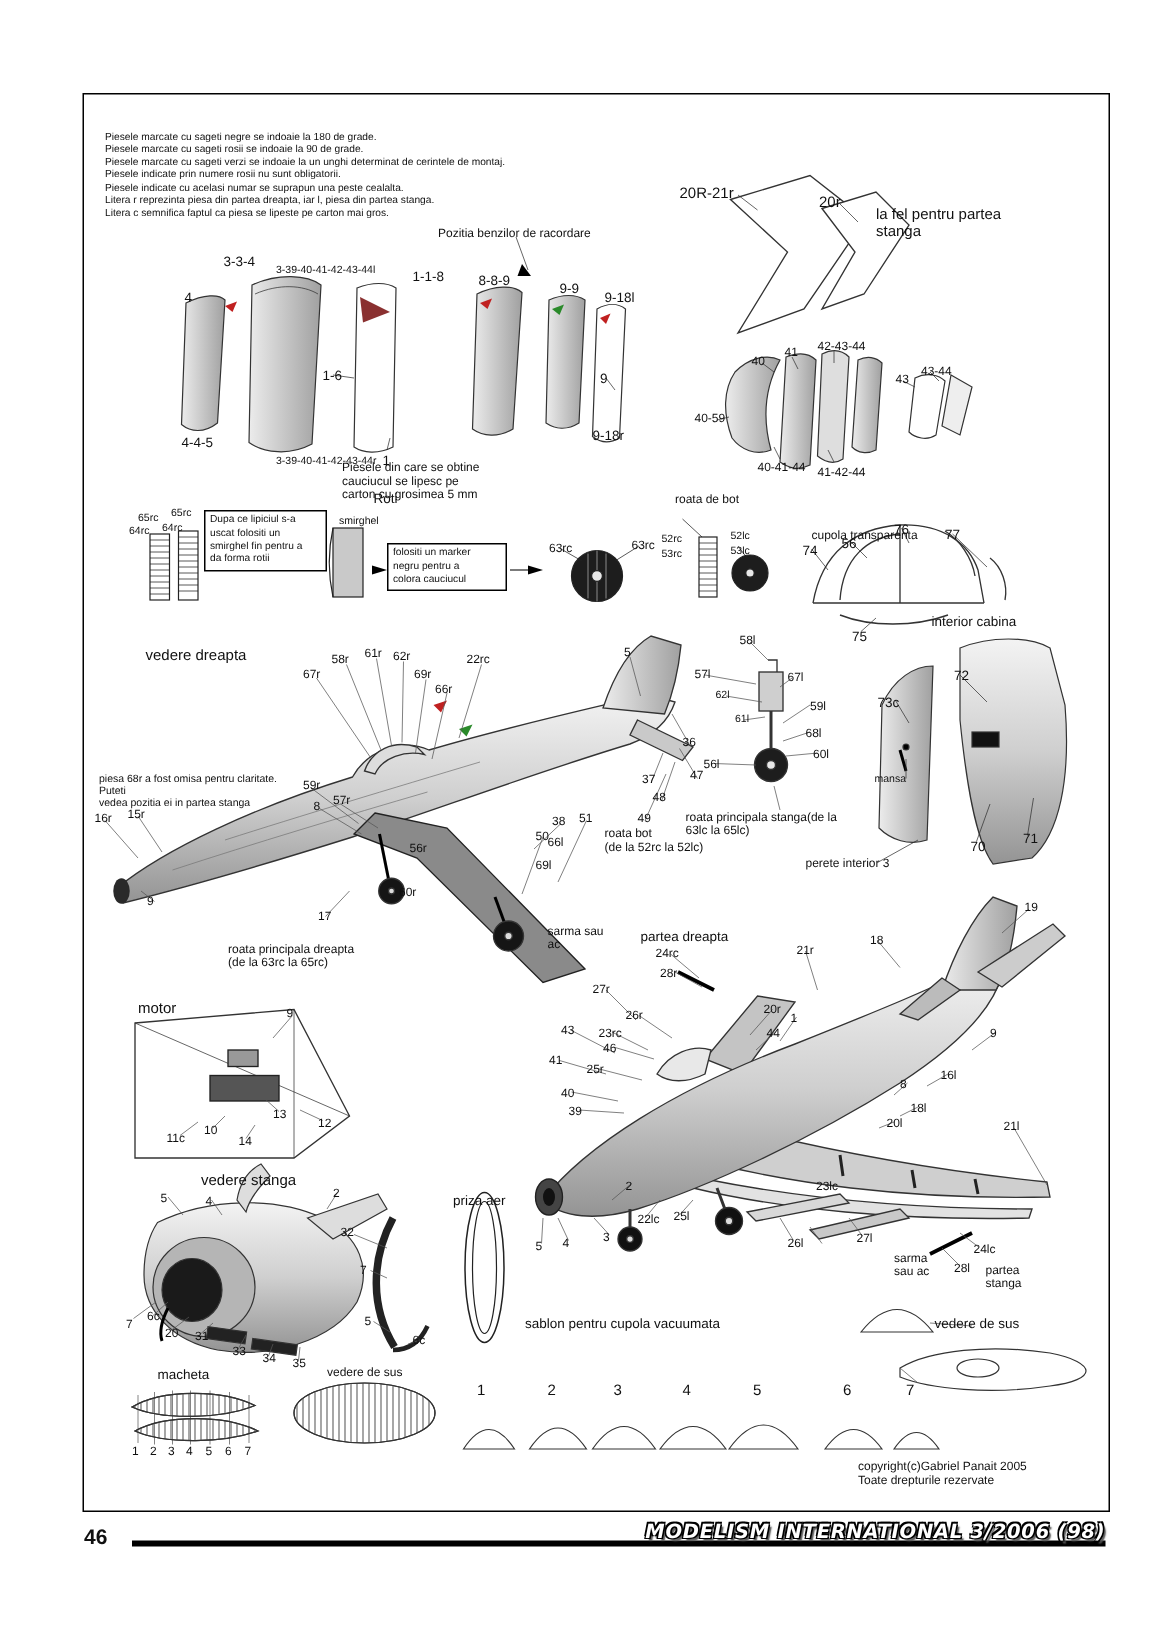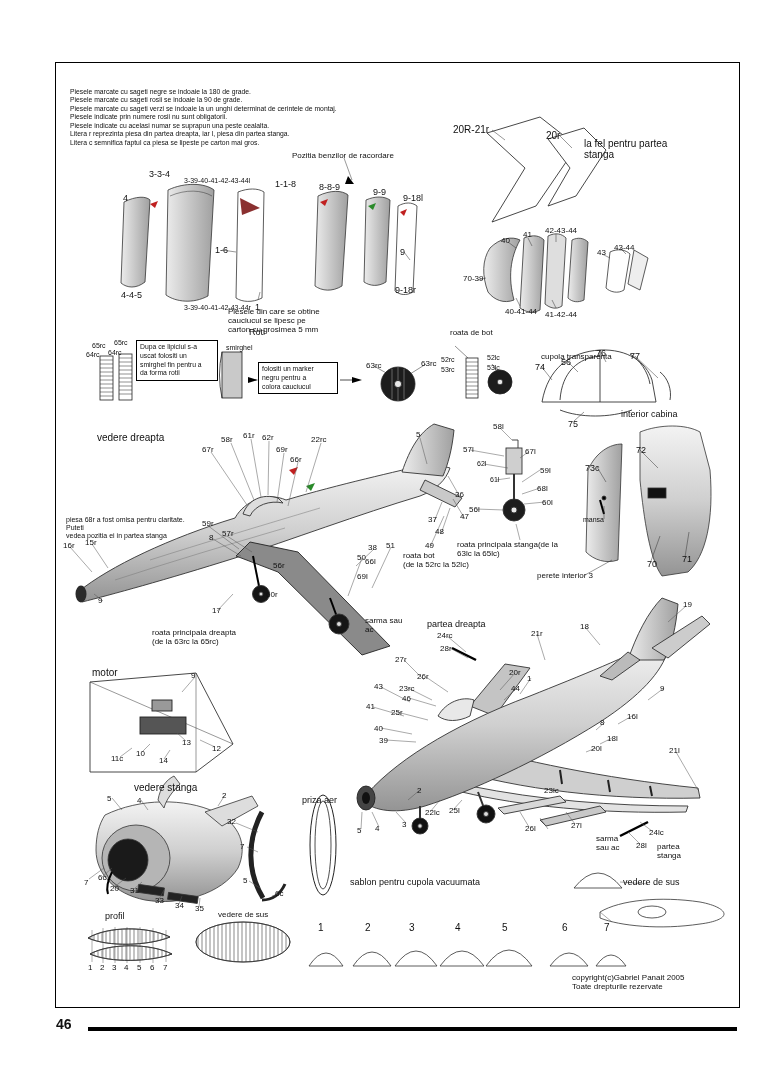--- a/index.html
+++ b/index.html
@@ -260,21 +260,21 @@
   <span class="lbl" style="left:121px;top:290px">4-4-5</span>
   <span class="lbl s7" style="left:184px;top:304px">3-39-40-41-42-43-44r</span>
   <span class="lbl" style="left:395px;top:285px">9-18r</span>
   <span class="lbl" style="left:255px;top:302px">1</span>
 
   <span class="lbl s8" style="left:501px;top:237px">40</span>
   <span class="lbl s8" style="left:523px;top:231px">41</span>
   <span class="lbl s8" style="left:545px;top:227px">42-43-44</span>
   <span class="lbl s8" style="left:597px;top:249px">43</span>
   <span class="lbl s8" style="left:614px;top:244px">43-44</span>
-  <span class="lbl s8" style="left:463px;top:275px">70-39</span>
+  <span class="lbl s8" style="left:463px;top:275px">40-59</span>
   <span class="lbl s8" style="left:505px;top:308px">40-41-44</span>
   <span class="lbl s8" style="left:545px;top:311px">41-42-44</span>
 
   <span class="lbl s8 ctr" style="left:228px;top:308px;width:112px">Piesele din care se obtine
 cauciucul se lipesc pe
 carton cu grosimea 5 mm</span>
   <span class="lbl" style="left:249px;top:327px">Roti</span>
   <span class="lbl s7" style="left:92px;top:342px">65rc</span>
   <span class="lbl s7" style="left:114px;top:339px">65rc</span>
   <span class="lbl s7" style="left:86px;top:351px">64rc</span>
@@ -429,28 +429,29 @@
   <span class="lbl s10" style="left:318px;top:922px">1</span>
   <span class="lbl s10" style="left:365px;top:922px">2</span>
   <span class="lbl s10" style="left:409px;top:922px">3</span>
   <span class="lbl s10" style="left:455px;top:922px">4</span>
   <span class="lbl s10" style="left:502px;top:922px">5</span>
   <span class="lbl s10" style="left:562px;top:922px">6</span>
   <span class="lbl s10" style="left:604px;top:922px">7</span>
 
   <span class="lbl" style="left:623px;top:877px">vedere de sus</span>
   <span class="lbl s8" style="left:218px;top:911px">vedere de sus</span>
-  <span class="lbl" style="left:105px;top:911px">profil</span>
+  <span class="lbl" style="left:105px;top:911px">macheta</span>
   <span class="lbl s8" style="left:88px;top:964px">1</span>
   <span class="lbl s8" style="left:100px;top:964px">2</span>
   <span class="lbl s8" style="left:112px;top:964px">3</span>
   <span class="lbl s8" style="left:124px;top:964px">4</span>
   <span class="lbl s8" style="left:137px;top:964px">5</span>
   <span class="lbl s8" style="left:150px;top:964px">6</span>
   <span class="lbl s8" style="left:163px;top:964px">7</span>
 
   <span class="lbl s8" style="left:572px;top:974px;width:160px">copyright(c)Gabriel Panait 2005
 Toate drepturile rezervate</span>
 
   <div class="page-num">46</div>
   <div class="footer-bar"></div>
+  <div class="magazine">MODELISM INTERNATIONAL 3/2006 (98)</div>
 
 </div>
 
 </body></html>

